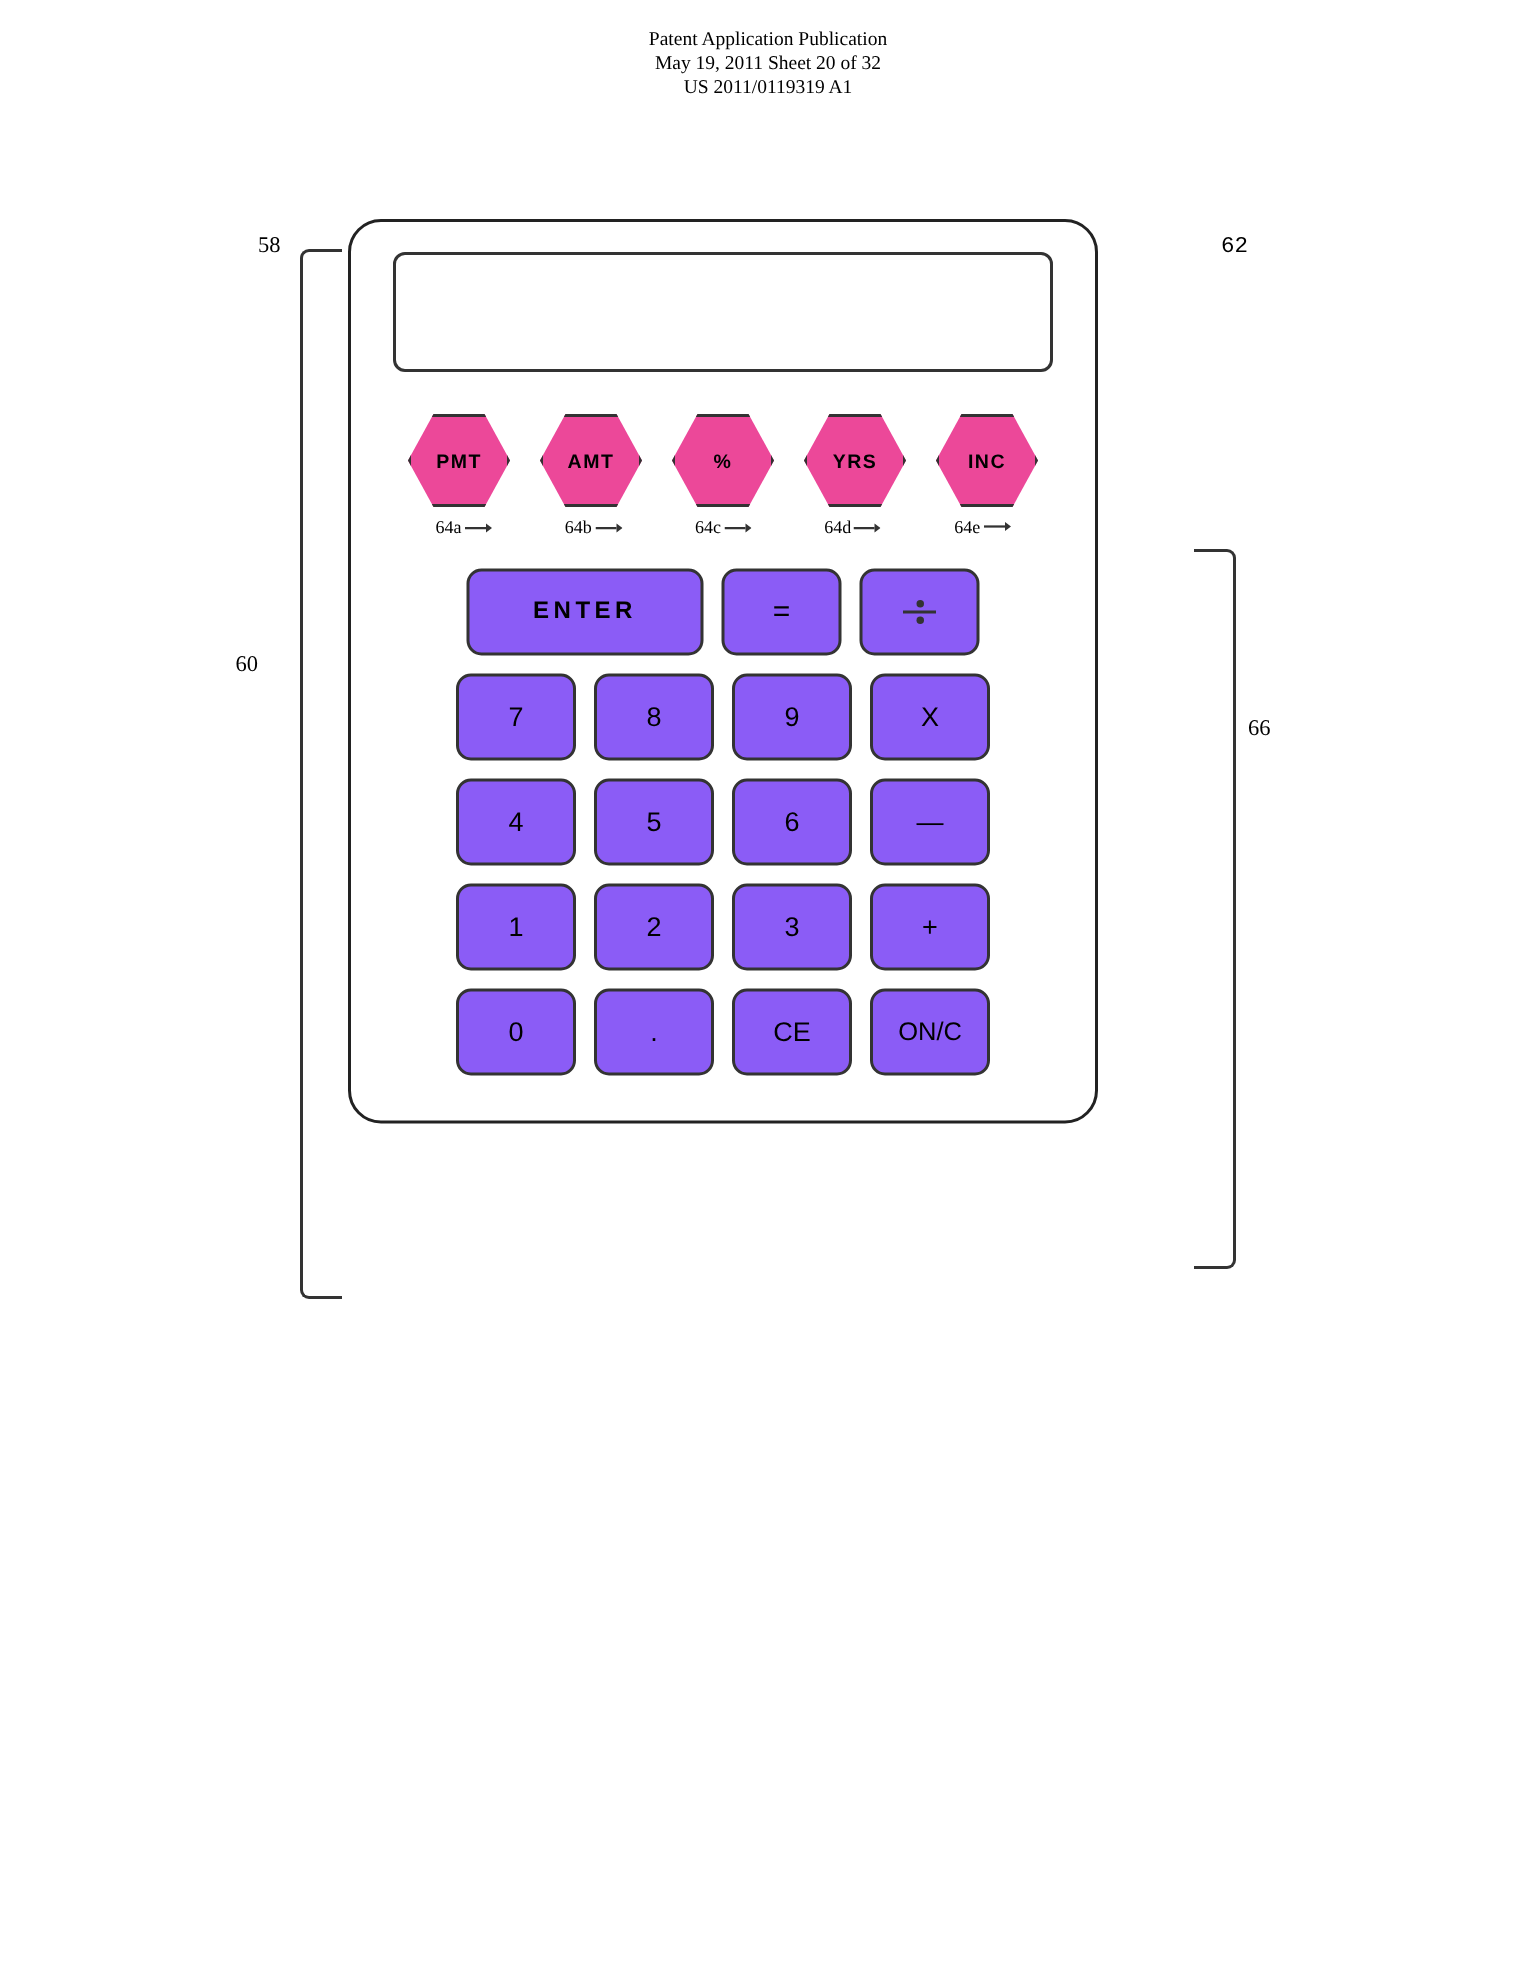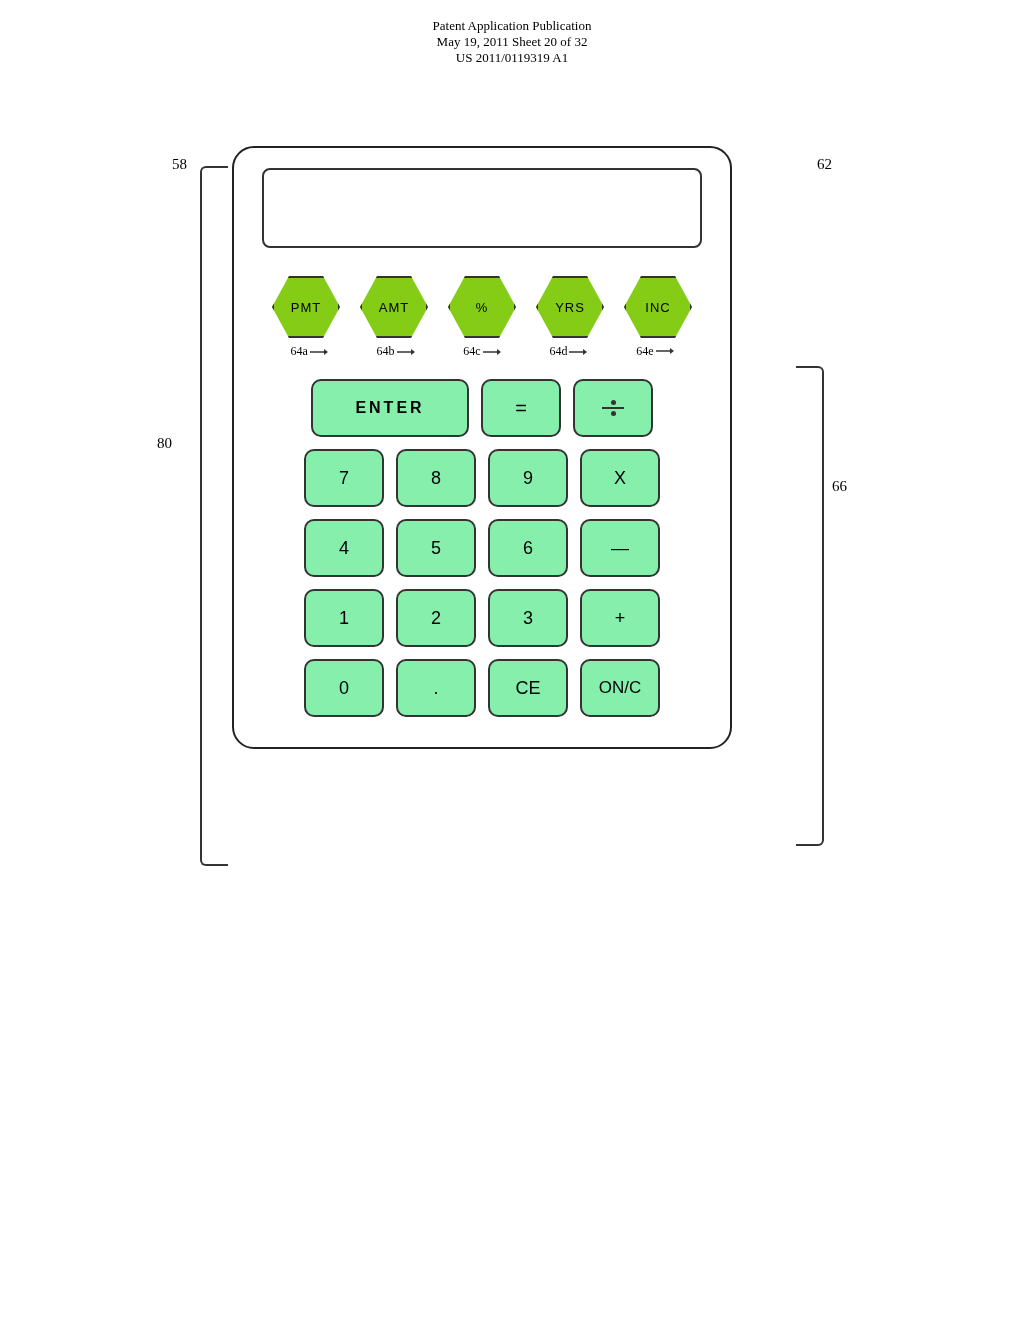--- a/index.html
+++ b/index.html
@@ -52,20 +52,21 @@
       top: 10px;
       font-size: 15px;
     }
 
     
     .label-62 {
       position: absolute;
       right: -40px;
       top: 10px;
       font-size: 15px;
+      font-family: Liberation Mono, monospace;
     }
 
     
     .label-60 {
       position: absolute;
       left: -75px;
       top: 48%;
       font-size: 15px;
     }
 
@@ -127,49 +128,49 @@
       justify-content: space-around;
       align-items: center;
       margin-bottom: 6px;
       position: relative;
     }
 
     
     .hex-btn {
       width: 68px;
       height: 62px;
-      background: #84cc16;
+      background: #ec4899;
       border: 2px solid #333;
       clip-path: polygon(25% 0%, 75% 0%, 100% 50%, 75% 100%, 25% 100%, 0% 50%);
       display: flex;
       align-items: center;
       justify-content: center;
       font-size: 13px;
-      font-weight: normal;
+      font-weight: bold;
       font-family: Arial, sans-serif;
       cursor: pointer;
       letter-spacing: 1px;
     }
 
     
     .keypad {
       display: flex;
       flex-direction: column;
       gap: 12px;
     }
 
     .key-row {
       display: flex;
       gap: 12px;
       justify-content: center;
     }
 
     
     .key {
-      background: #86efac;
+      background: #8b5cf6;
       border: 2px solid #333;
       border-radius: 10px;
       display: flex;
       align-items: center;
       justify-content: center;
       font-size: 18px;
       font-family: Arial, sans-serif;
       font-weight: normal;
       cursor: pointer;
     }
@@ -230,21 +231,21 @@
   <span class="header-center">May 19, 2011  Sheet 20 of 32</span>
   <span class="header-right">US 2011/0119319 A1</span>
 </div>
 
 <div class="main">
 
   <div class="device-wrapper">
 
     <span class="label-58">58</span>
     <span class="label-62">62</span>
-    <span class="label-60">80</span>
+    <span class="label-60">60</span>
     <span class="label-66">66</span>
 
     <div class="bracket-left"></div>
 
     <div class="bracket-right"></div>
 
     <div class="calculator">
 
       <div class="display"></div>
 

